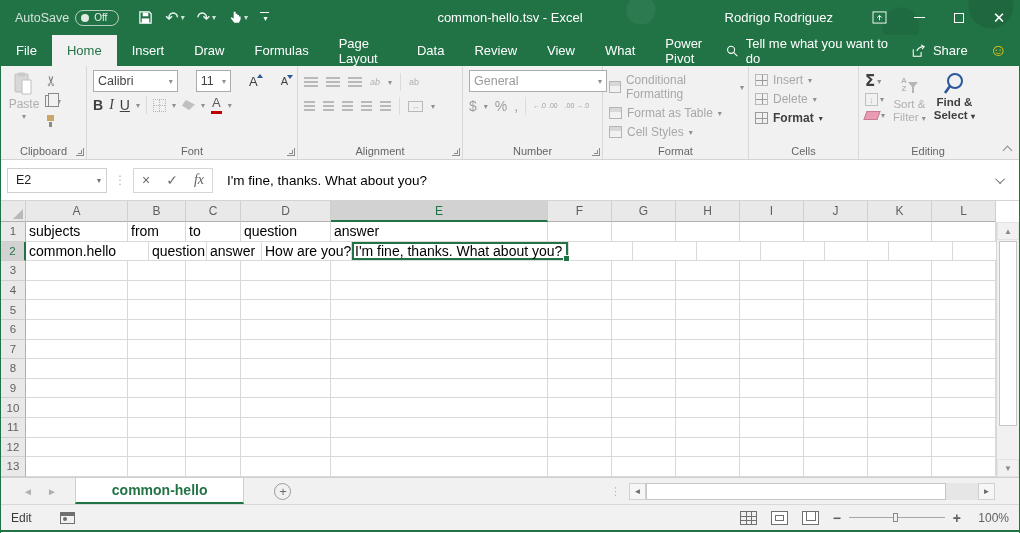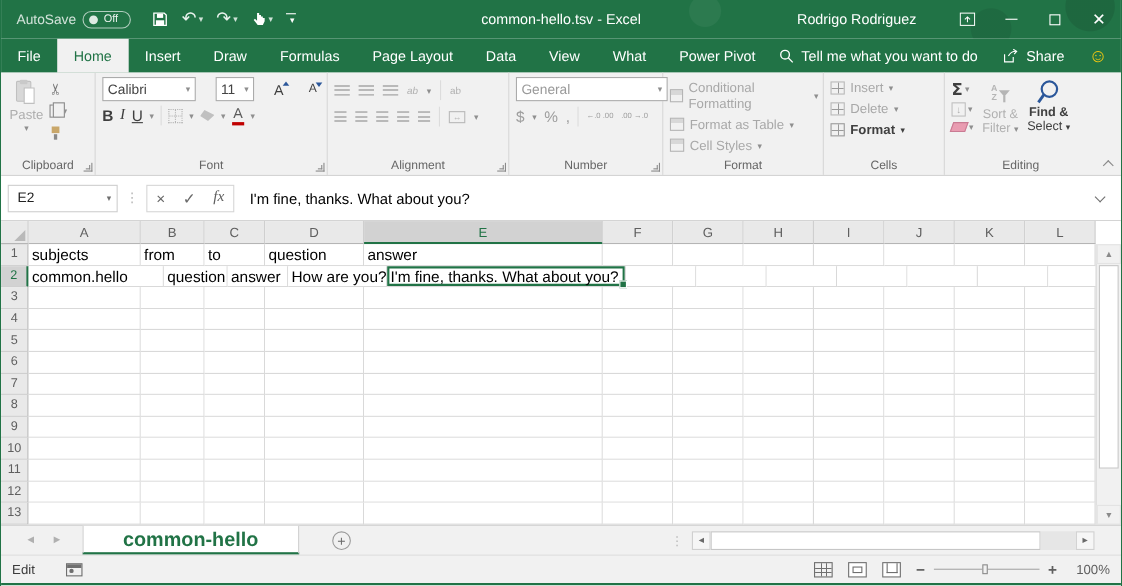--- a/index.html
+++ b/index.html
@@ -142,21 +142,21 @@
   .cell.active { box-shadow:inset 0 0 0 2px #217346; position:relative; overflow:visible; z-index:2; }
   .cell.active:after { content:""; position:absolute; right:-2px; bottom:-2px; width:5px; height:5px; background:#217346; border:1px solid #fff; }
   .vscroll { position:absolute; top:21px; right:0; bottom:0; width:23px; background:#f1f1f1; border-left:1px solid #d8d8d8; display:flex; flex-direction:column; }
   .vs-arrow { height:18px; background:#f1f1f1; display:flex; align-items:center; justify-content:center; color:#8a8a8a; font-size:8px; border:1px solid #e3e3e3; }
   .vs-thumb { flex:0 0 185px; margin:1px 2px; background:#fff; border:1px solid #c6c6c6; }
   .vs-track { flex:1; }
 
   
   .tabsrow { height:27px; background:#f1f1f1; border-top:1px solid #cfcfcf; display:flex; align-items:stretch; position:relative; }
   .sheetnav { display:flex; align-items:center; gap:14px; padding:0 18px 0 22px; color:#b0b0b0; font-size:10px; }
-  .sheettab { background:#fff; border-left:1px solid #cfcfcf; border-right:1px solid #cfcfcf; border-bottom:2px solid #217346; display:flex; align-items:center; padding:0 36px; font-size:18px; font-weight:bold; color:#217346; }
+  .sheettab { background:#fff; border-left:1px solid #cfcfcf; border-right:1px solid #cfcfcf; border-bottom:2px solid #217346; display:flex; align-items:center; padding:0 36px; font-size:14px; font-weight:bold; color:#217346; }
   .newsheet { width:17px; height:17px; border:1px solid #9a9a9a; border-radius:50%; color:#6a6a6a; display:flex; align-items:center; justify-content:center; font-size:13px; margin:auto 0 auto 30px; line-height:1; }
   .hdots { color:#b5b5b5; font-size:11px; margin:auto 0 auto auto; padding-right:8px; }
   .hscroll { display:flex; align-items:center; margin:auto 24px auto 0; height:19px; }
   .hs-arrow { width:17px; height:17px; border:1px solid #d0d0d0; background:#f6f6f6; color:#6a6a6a; font-size:8px; display:flex; align-items:center; justify-content:center; }
   .hs-thumb { width:300px; height:17px; background:#fff; border:1px solid #c6c6c6; }
   .hs-track { width:32px; height:17px; background:#e6e6e6; }
 
   
   .statusbar { height:28px; background:#f1f1f1; border-top:1px solid #d8d8d8; border-bottom:2px solid #217346; display:flex; align-items:center; padding:0 10px; }
   .mode { font-size:12px; color:#3b3b3b; margin-right:28px; }
@@ -239,20 +239,21 @@
 
   <div class="tabrow">
     <div id="ribbon-tabs" style="display:flex">
         <div class="rtab">File</div>
         <div class="rtab active">Home</div>
         <div class="rtab">Insert</div>
         <div class="rtab">Draw</div>
         <div class="rtab">Formulas</div>
         <div class="rtab">Page Layout</div>
         <div class="rtab">Data</div>
+        <div class="rtab">Review</div>
         <div class="rtab">View</div>
         <div class="rtab">What</div>
         <div class="rtab">Power Pivot</div>
       </div>
     <div class="tabrow-right">
       <div class="tellme">
         <svg width="14" height="14" viewBox="0 0 16 16">
             <circle cx="6.5" cy="6.5" r="4.5" fill="none" stroke="#fff" stroke-width="1.4"></circle>
             <path d="M10 10l4.5 4.5" stroke="#fff" stroke-width="1.4"></path>
           </svg>
@@ -468,21 +469,21 @@
             </span>
             <span>Sort &amp;</span>
             <span><span>Filter</span> <span class="dd">▾</span></span>
           </div>
           <div class="bigbtn en">
             <svg width="22" height="24" viewBox="0 0 22 24">
                 <circle cx="12" cy="9" r="7" fill="none" stroke="#2b579a" stroke-width="2"></circle>
                 <path d="M7 14 2 21" stroke="#2b579a" stroke-width="2.6"></path>
               </svg>
             <span style="font-weight:bold">Find &amp;</span>
-            <span style="font-weight:normal"><span>Select</span> <span class="dd" style="color:#3f3f3f">▾</span></span>
+            <span style="font-weight:bold"><span>Select</span> <span class="dd" style="color:#3f3f3f">▾</span></span>
           </div>
         </div>
       </div>
       <div class="rg-label-row">
           <span class="rg-label">Editing</span>
         </div>
     </div>
 
     <span class="collapse-chev"></span>
   </div>

